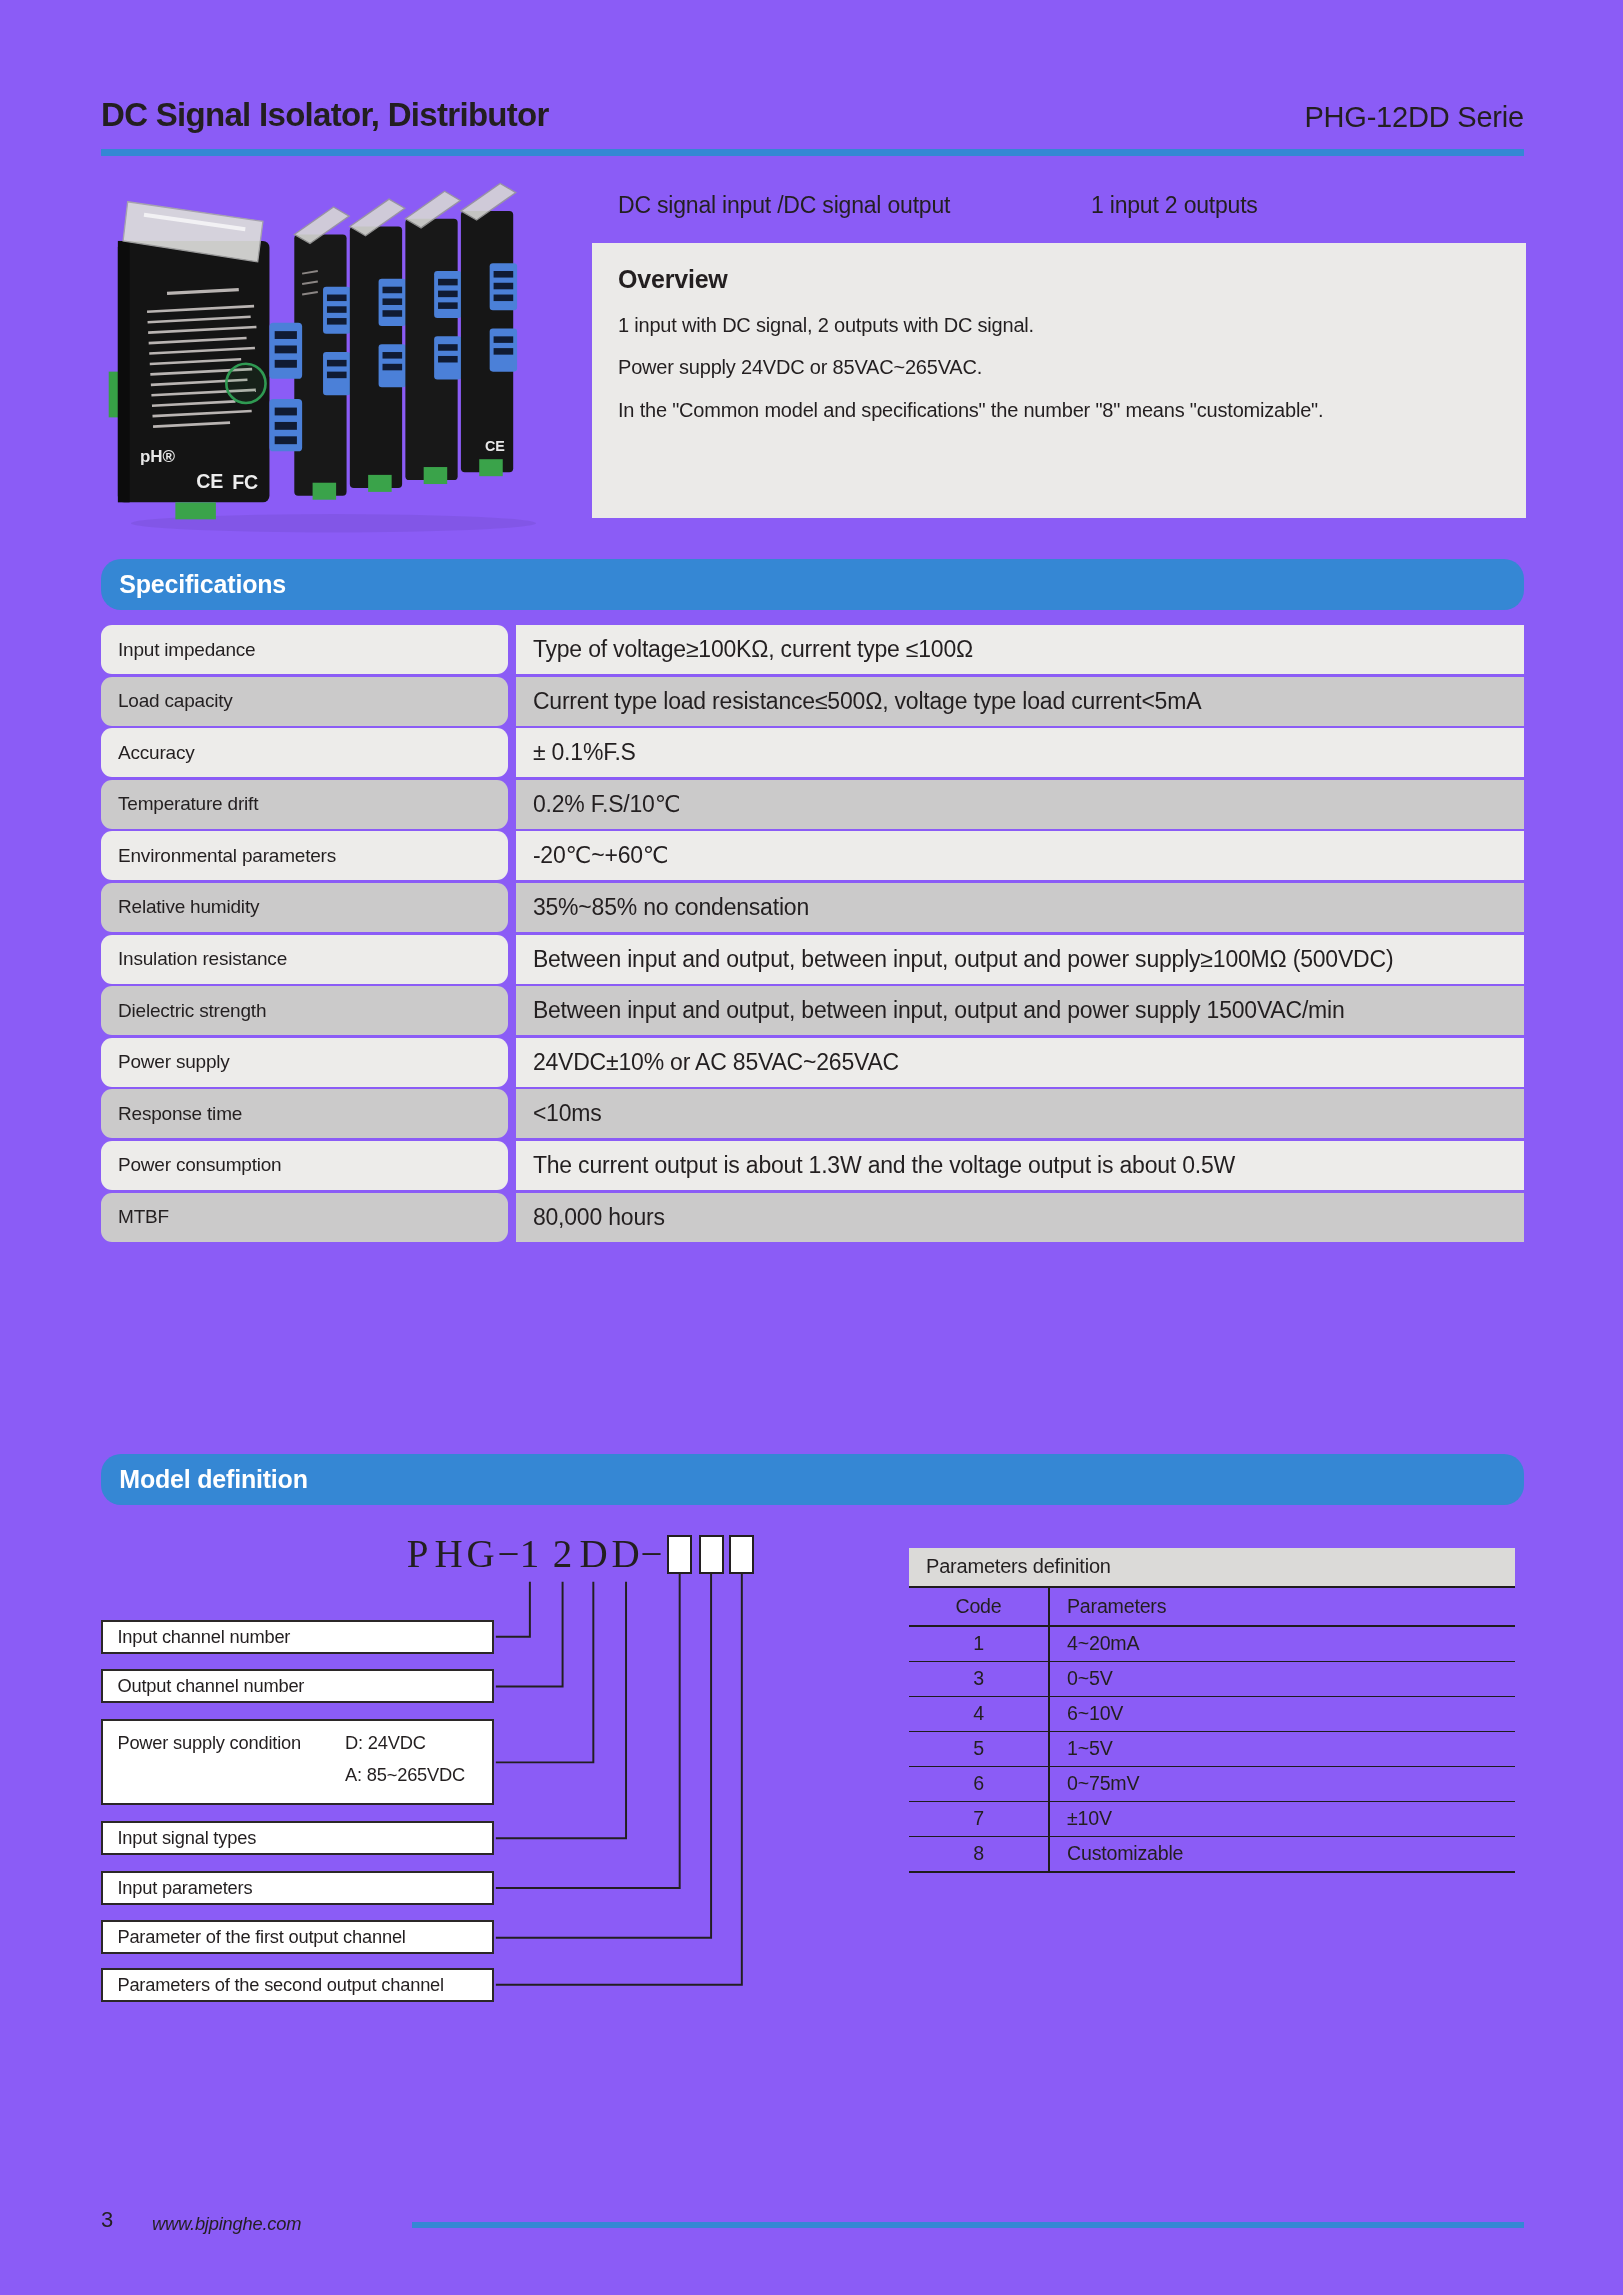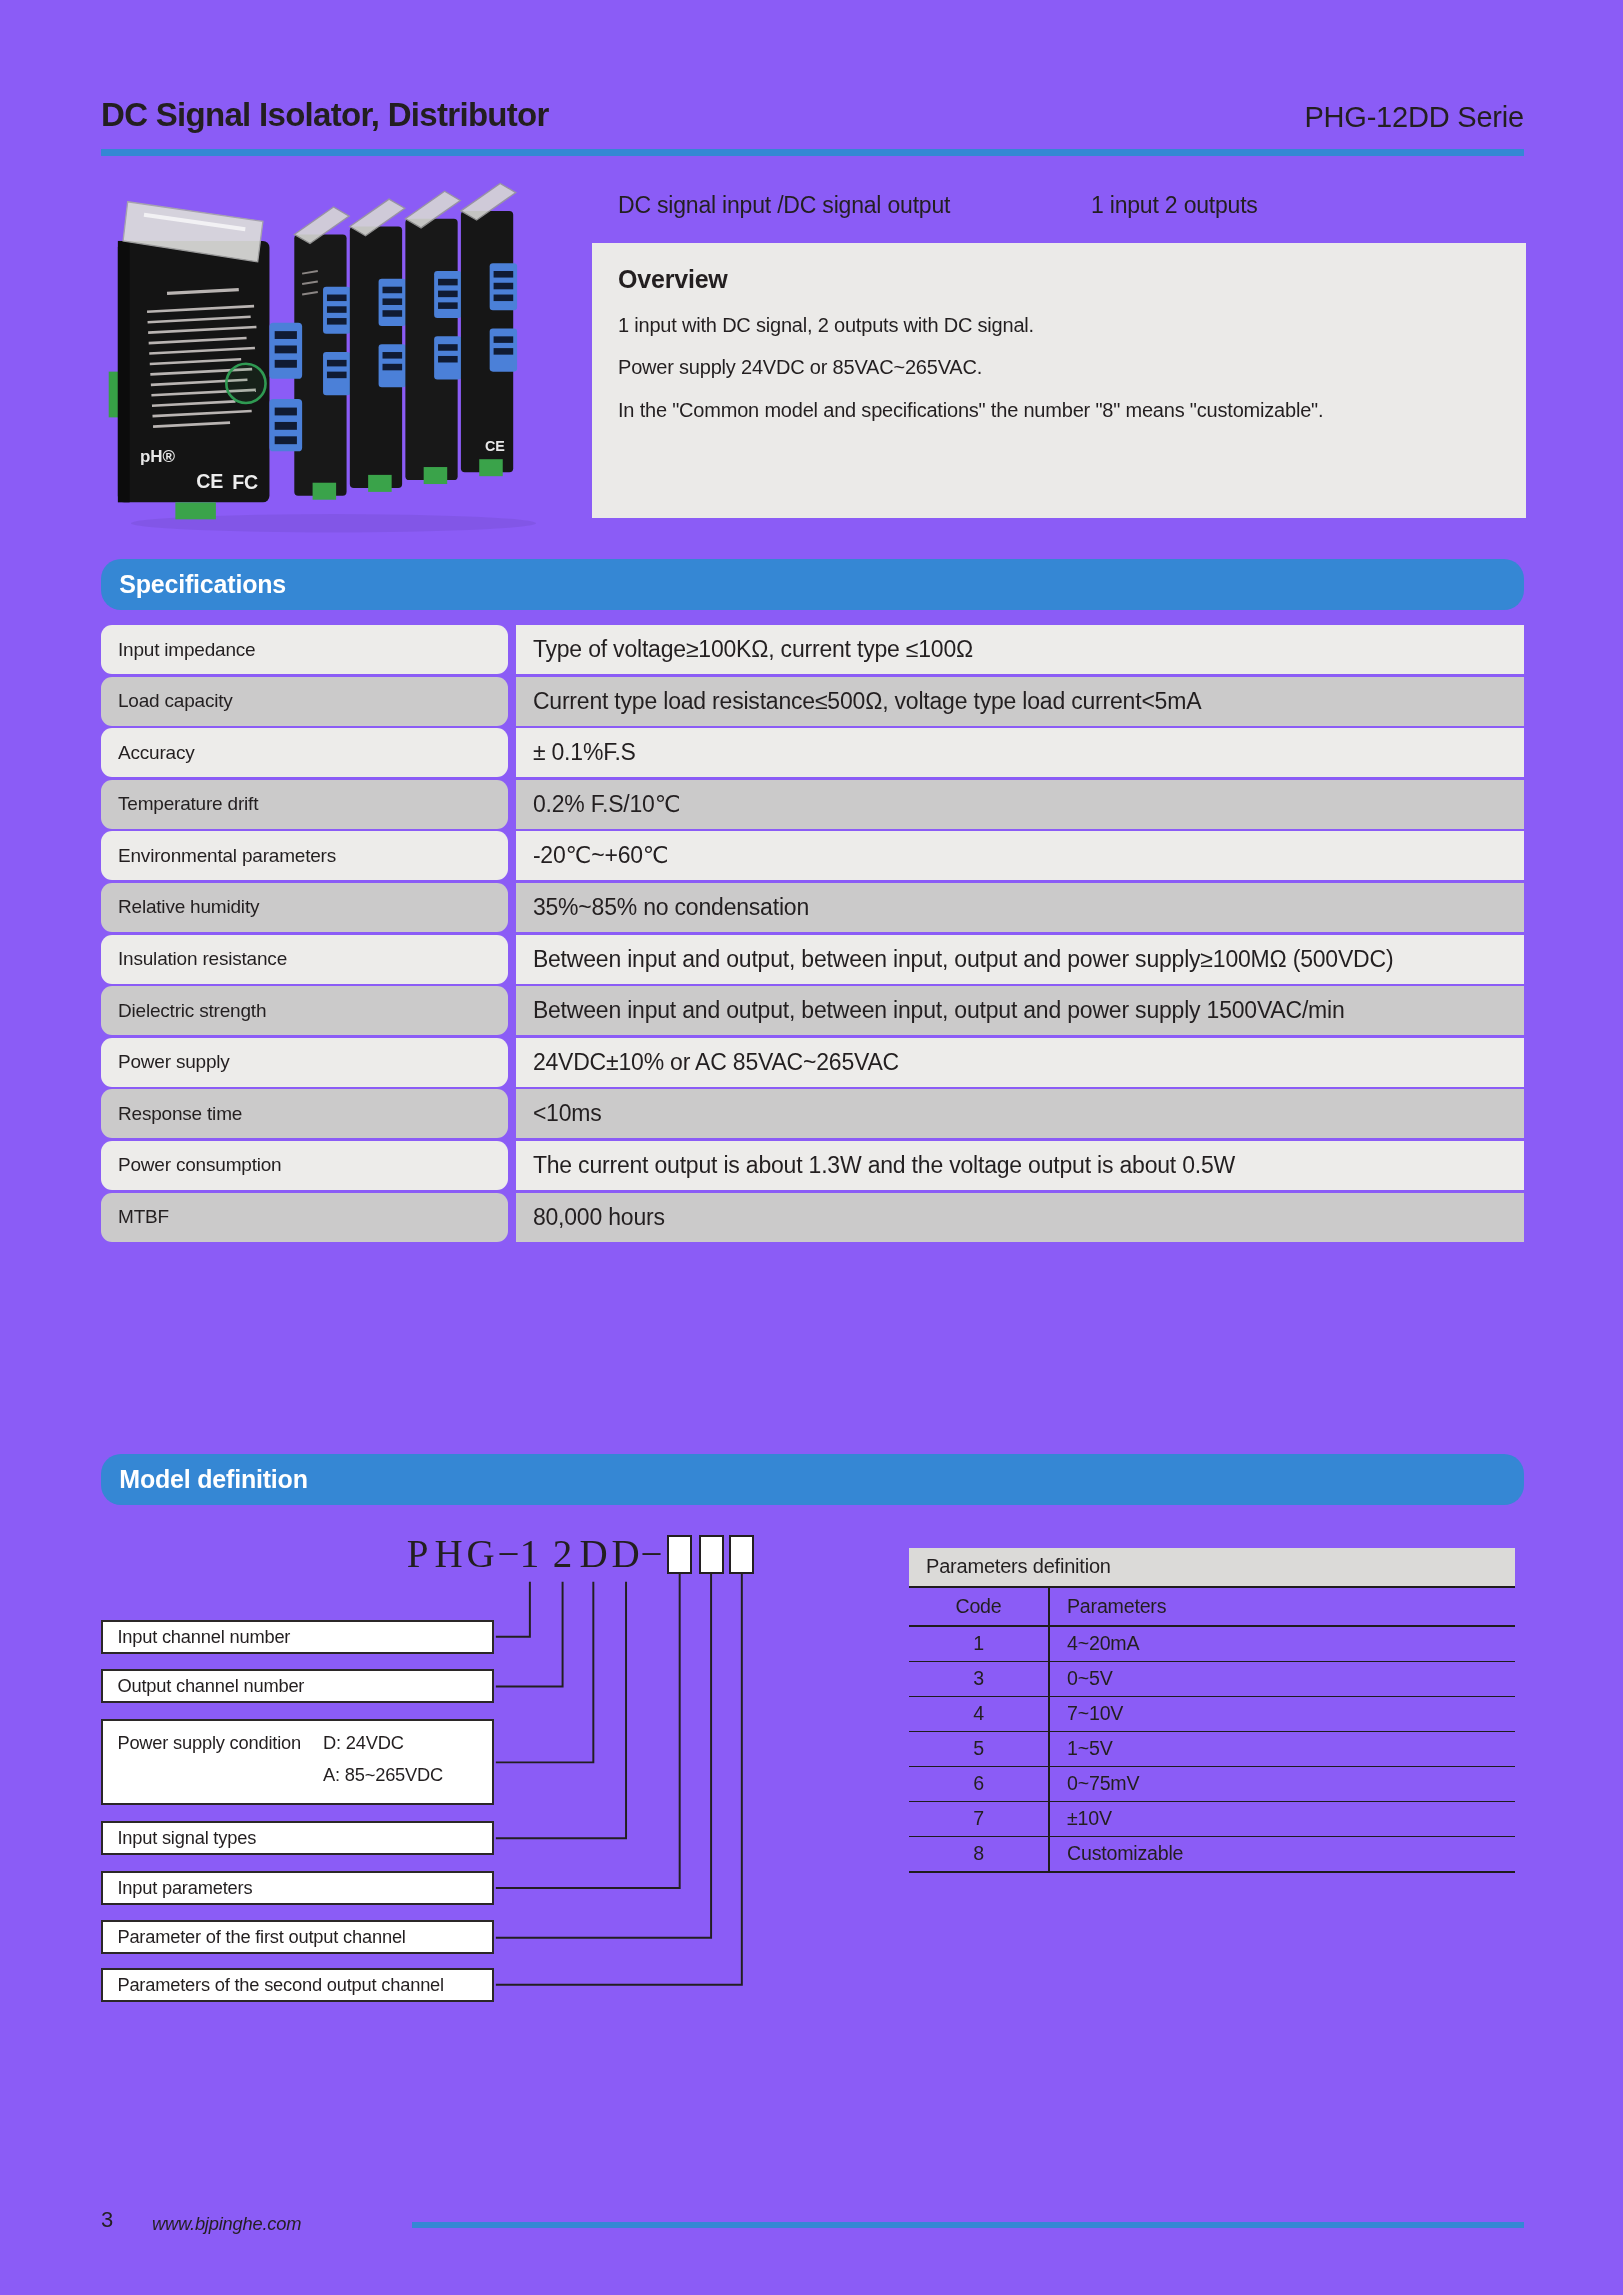--- a/index.html
+++ b/index.html
@@ -37,21 +37,21 @@
   .row-dark  .spec-label,.row-dark  .spec-value{background:var(--rowDark,#CBCACA);}
 
   
   .model-diagram{left:0;top:1524px;width:1623px;height:576px;}
   .connectors{position:absolute;left:0;top:0;}
   .model-char{position:absolute;top:6.5px;width:39px;text-align:center;
               font-family:"Liberation Serif","DejaVu Serif",serif;font-size:39px;}
   .model-box{position:absolute;top:10.5px;width:21px;height:35px;border:2px solid #231f20;background:#fff;}
   .diag-label{position:absolute;left:101px;width:393px;height:34px;border:2px solid #2b2728;background:#ffffff;
               display:flex;align-items:center;padding-left:14.4px;box-sizing:border-box;font-size:18.3px;}
-  .diag-label.power{height:86px;align-items:flex-start;padding-top:10.5px;}
+  .diag-label.power{height:86px;align-items:flex-start;padding-top:10.5px;gap:22px;}
   .power-opts{display:flex;flex-direction:column;margin-left:22px;gap:10.5px;}
 
   
   .params{position:absolute;left:909px;top:23.6px;width:606px;}
   .params-title{height:38px;background:var(--paramsTitle,#DBDAD8);font-size:20px;display:flex;
                 align-items:center;padding-left:17px;}
   .params-table{border-top:2.6px solid #1f1c1d;}
   .params-row{display:flex;height:34px;border-bottom:1.3px solid #1f1c1d;}
   .params-row.hdr{height:37px;border-bottom:2.6px solid #1f1c1d;}
   .params-row:last-child{border-bottom:2px solid #1f1c1d;}
@@ -299,21 +299,21 @@
         <div class="params-row">
             <div class="params-code">1</div>
             <div class="params-val">4~20mA</div>
           </div>
         <div class="params-row">
             <div class="params-code">3</div>
             <div class="params-val">0~5V</div>
           </div>
         <div class="params-row">
             <div class="params-code">4</div>
-            <div class="params-val">7~10V</div>
+            <div class="params-val">6~10V</div>
           </div>
         <div class="params-row">
             <div class="params-code">5</div>
             <div class="params-val">1~5V</div>
           </div>
         <div class="params-row">
             <div class="params-code">6</div>
             <div class="params-val">0~75mV</div>
           </div>
         <div class="params-row">

